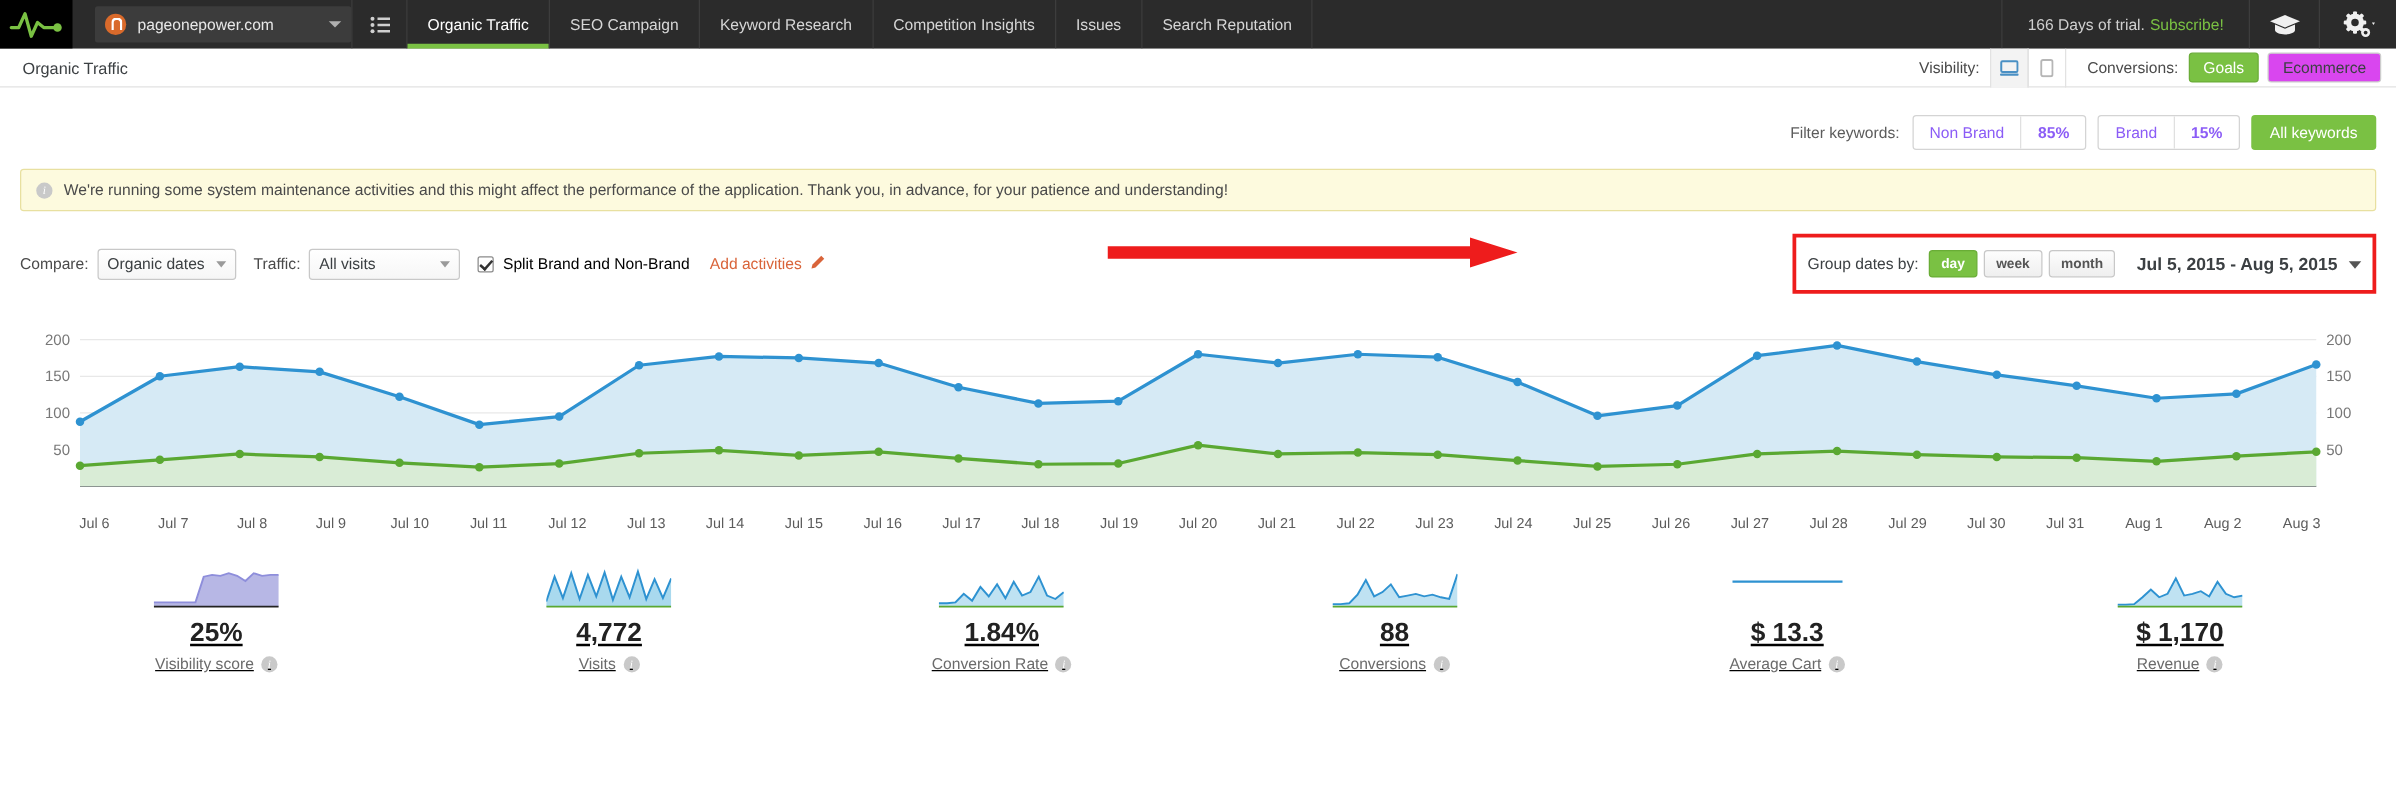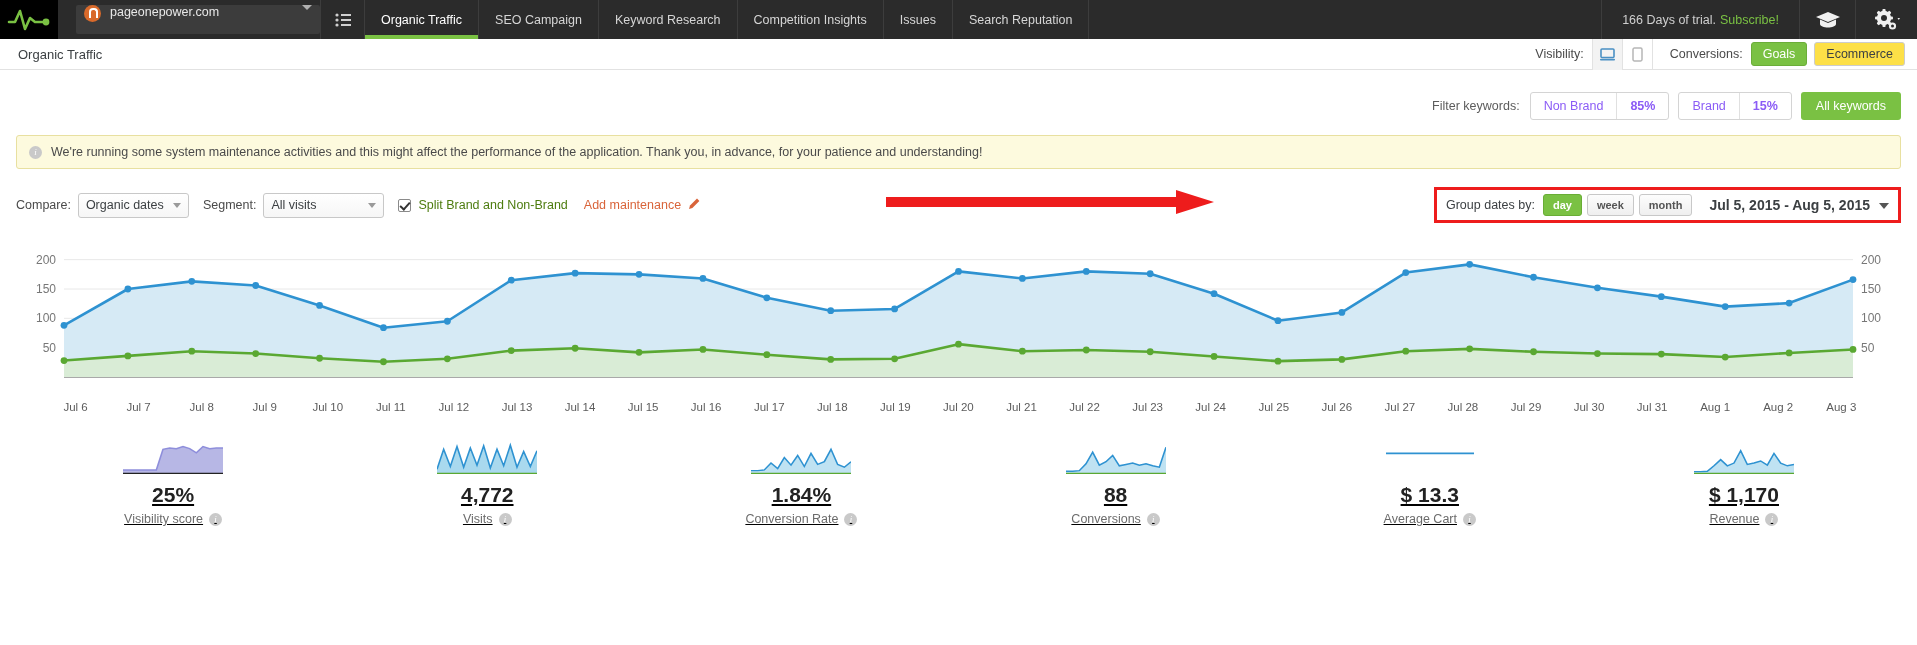--- a/index.html
+++ b/index.html
@@ -14,23 +14,23 @@
   .topnav {
     height: 39px; background: #2b2b2b;
     display: flex; align-items: stretch;
     position: relative;
   }
   .logo-box {
     width: 58px; background: #000; display: flex;
     align-items: center; justify-content: center;
   }
   .site-picker {
-    display: flex; align-items: flex-start;
+    display: flex; align-items: center;
     background: #3c3c3c; margin: 5px 0 5px 18px;
-    height: 29px; width: 244px; border-radius: 2px;
+    height: 29px; width: 205px; border-radius: 2px;
     padding: 0 8px; cursor: pointer;
   }
   .site-dot {
     width: 17px; height: 17px; border-radius: 50%;
     background: #d96a2b; flex: 0 0 auto; position: relative;
   }
   .site-dot::after{
     content:""; position:absolute; left:5px; top:3px;
     width:5px; height:8px; border:2px solid #fff;
     border-radius: 4px 4px 0 0; border-bottom:none;
@@ -93,21 +93,21 @@
     cursor: pointer; margin-right: -1px;
   }
   .seg-icon.sel { background: #f3f3f3; }
   .conv-wrap { display: flex; align-items: center; margin-left: 18px; }
   .btn-goals {
     background: #7ac143; color: #fff; font-size: 12.5px;
     padding: 4px 11px; border-radius: 3px; border: 1px solid #6bad39;
     cursor: pointer;
   }
   .btn-ecom {
-    background: #fde047; color: #3c4043; font-size: 12.5px;
+    background: #d946ef; color: #3c4043; font-size: 12.5px;
     padding: 4px 11px; border-radius: 3px; border: 1px solid #ccc;
     cursor: pointer; margin-left: 7px;
   }
 
   
   .page { padding: 0 16px; }
   .headrow {
     display: flex; align-items: flex-end; padding: 22px 0 10px 0;
   }
   .ptitle { font-size: 25px; color: #3c4043; font-weight: normal; }
@@ -163,34 +163,34 @@
   .chk-wrap { display: flex; align-items: center; margin-right: 16px; cursor: pointer; }
   .chkbox {
     width: 13px; height: 13px; border: 1px solid #8a8a8a; border-radius: 2px;
     background: #fff; position: relative; margin-right: 7px;
   }
   .chkbox::after {
     content: ""; position: absolute; left: 3px; top: 0px;
     width: 4px; height: 8px; border: solid #333;
     border-width: 0 2px 2px 0; transform: rotate(42deg);
   }
-  .chk-lbl { font-size: 12.5px; color: #4d7c0f; }
+  .chk-lbl { font-size: 12.5px; color: #000000; }
   .annot { font-size: 12.5px; color: #d9643a; cursor: pointer; }
   .pencil { margin-left: 4px; }
 
   
   .arrow-wrap {
     position: absolute; left: 870px; top: 6px;
     width: 330px; height: 26px; pointer-events: none;
   }
   
   .daterange-box {
     margin-left: auto; border: 3px solid #ee1c1c; background: #fff;
     display: flex; align-items: center; padding: 4px 9px;
-    height: 36px;
+    height: 48px;
   }
   .gdlabel { font-size: 12.5px; color: #3c4043; margin-right: 8px; }
   .gbtn {
     font-size: 11px; font-weight: bold; padding: 4px 9px;
     border-radius: 3px; border: 1px solid #c8c8c8;
     background: linear-gradient(#fdfdfd,#efefef); color: #555;
     cursor: pointer; margin-right: 5px;
   }
   .gbtn.on {
     background: #7ac143; border-color: #69ad36; color: #fff;
@@ -352,33 +352,33 @@
     <span class="notice-txt">We're running some system maintenance activities and this might affect the performance of the application. Thank you, in advance, for your patience and understanding!</span>
   </div>
 
   <div class="controls">
     <span class="ctl-lbl">Compare:</span>
     <div class="fauxselect">
       <span class="cap">Organic dates</span>
       <span class="sel-caret"></span>
     </div>
 
-    <span class="ctl-lbl">Segment:</span>
+    <span class="ctl-lbl">Traffic:</span>
     <div class="fauxselect wide">
       <span class="cap">All visits</span>
       <span class="sel-caret"></span>
     </div>
 
     <div class="chk-wrap">
       <span class="chkbox"></span>
       <span class="chk-lbl">Split Brand and Non-Brand</span>
     </div>
 
     <span class="annot">
-      <span>Add maintenance</span>
+      <span>Add activities</span>
       <svg class="pencil" width="11" height="11" viewBox="0 0 11 11">
         <polygon points="0,11 1,7.6 8,0.6 10.4,3 3.4,10 " fill="#d9643a"></polygon>
       </svg>
     </span>
 
     <div class="arrow-wrap">
       <svg width="330" height="26" viewBox="0 0 330 26">
         <polygon points="0,8 290,8 290,1 328,13 290,25 290,18 0,18" fill="#ee1c1c"></polygon>
       </svg>
     </div>

